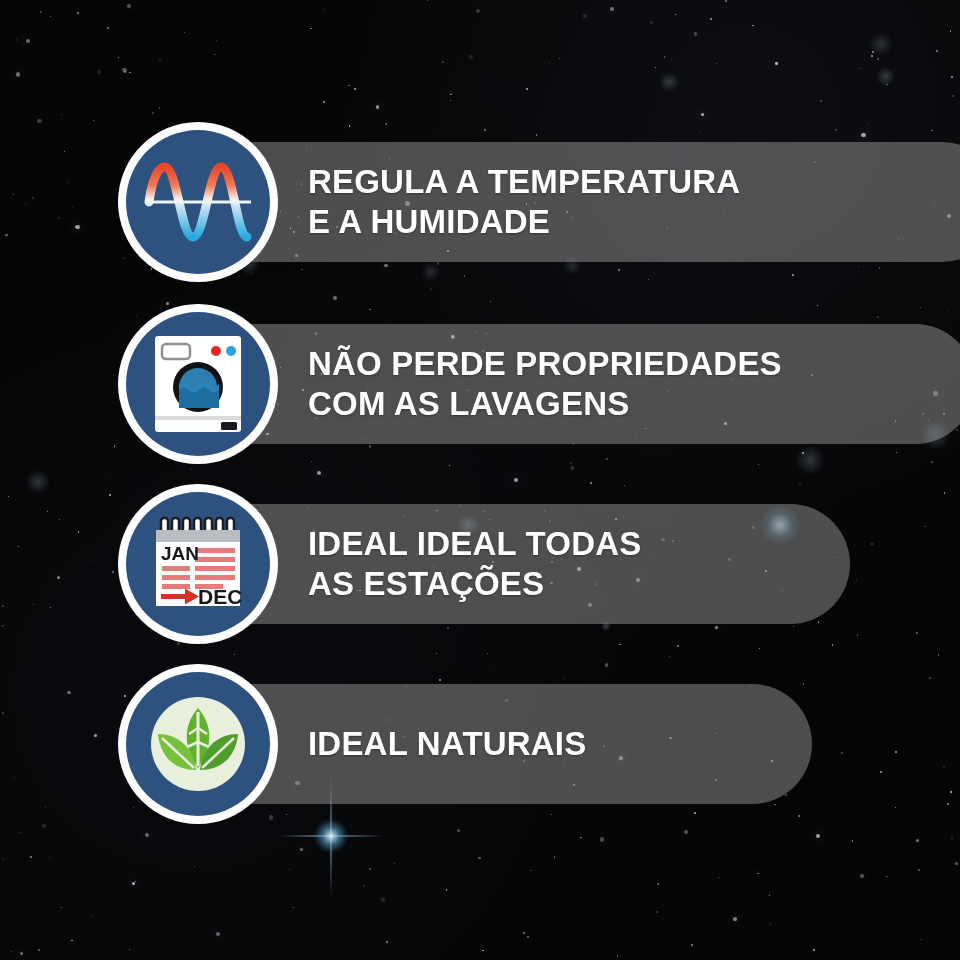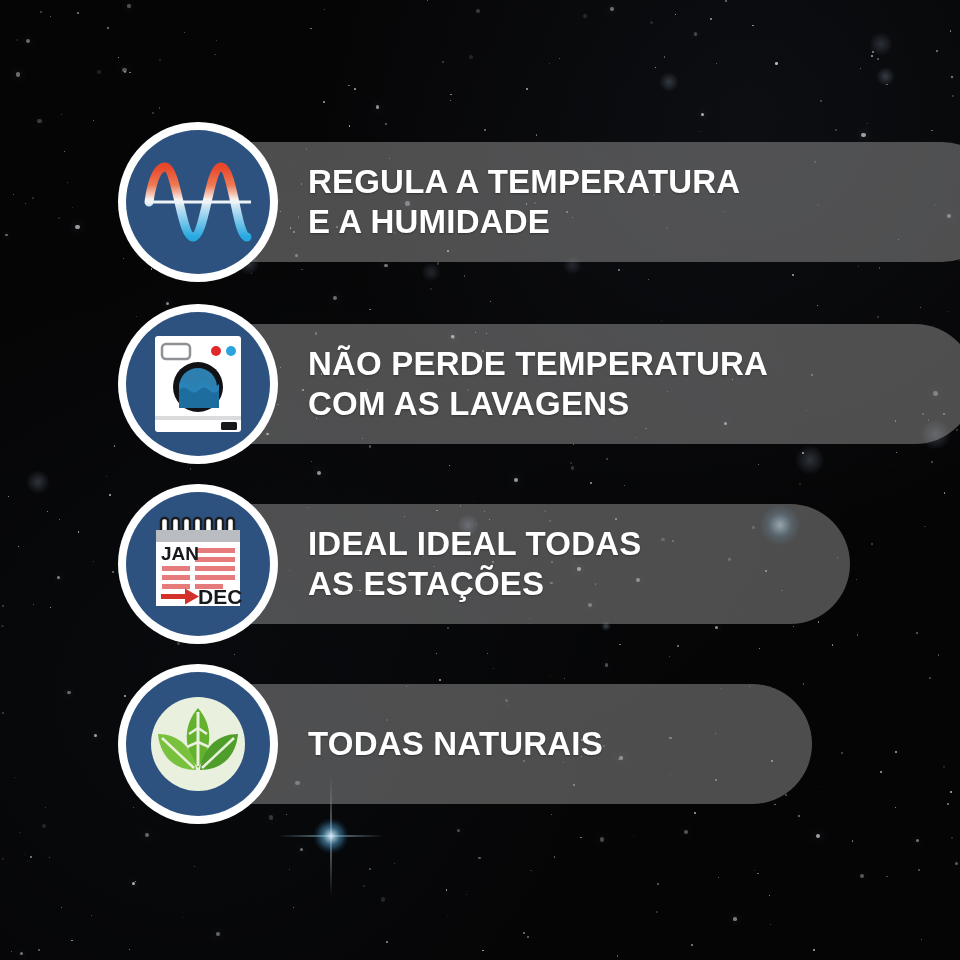--- a/index.html
+++ b/index.html
@@ -632,21 +632,21 @@
             <circle cx="80" cy="17" r="5" fill="#2aa3de"></circle>
             <circle cx="47" cy="53" r="25" fill="#111215"></circle>
             <circle cx="47" cy="53" r="19" fill="#2c7fae"></circle>
             <path d="M28,50 q5,-6 10,0 q5,6 10,0 q5,-6 10,0 q5,6 10,0 l0,22 l-40,0 Z" fill="#2a83b8"></path>
             <path d="M28,56 q5,-5 10,0 q5,5 10,0 q5,-5 10,0 q5,5 10,0 l0,18 l-40,0 Z" fill="#1d6e9e"></path>
             <rect x="4" y="82" width="86" height="4" fill="#d9dbdd"></rect>
             <rect x="70" y="88" width="16" height="8" rx="1.5" fill="#17191c"></rect>
           </svg>
         </div>
       </div>
-      <div class="feature-text">NÃO PERDE TEMPERATURA
+      <div class="feature-text">NÃO PERDE PROPRIEDADES
 COM AS LAVAGENS</div>
     </div>
 
     <div class="feature-row" id="row-3">
       <div class="pill"></div>
       <div class="icon-badge">
         <div class="icon-disc">
           <svg class="ico-svg" width="100" height="100" viewBox="0 0 100 100">
 
             <g fill="#ffffff" stroke="#1b1d20" stroke-width="2.5">
@@ -697,17 +697,17 @@
             <path d="M72,56 L81,62 M72,56 L63,62 M72,70 L83,75 M72,70 L61,75" stroke="#e9f0de" stroke-width="2.5" fill="none"></path>
 
             <path d="M32,62 C54,62 68,78 70,98 C48,98 34,84 32,62 Z" fill="#78c13c"></path>
             <path d="M36,66 L68,96" stroke="#e9f0de" stroke-width="2.5" fill="none"></path>
 
             <path d="M112,62 C110,84 96,98 74,98 C76,78 90,62 112,62 Z" fill="#4f9e2c"></path>
             <path d="M108,66 L76,96" stroke="#e9f0de" stroke-width="2.5" fill="none"></path>
           </svg>
         </div>
       </div>
-      <div class="feature-text">TODAS NATURAIS</div>
+      <div class="feature-text">IDEAL NATURAIS</div>
     </div>
 
   </div>
 </div>
 
 </body></html>

